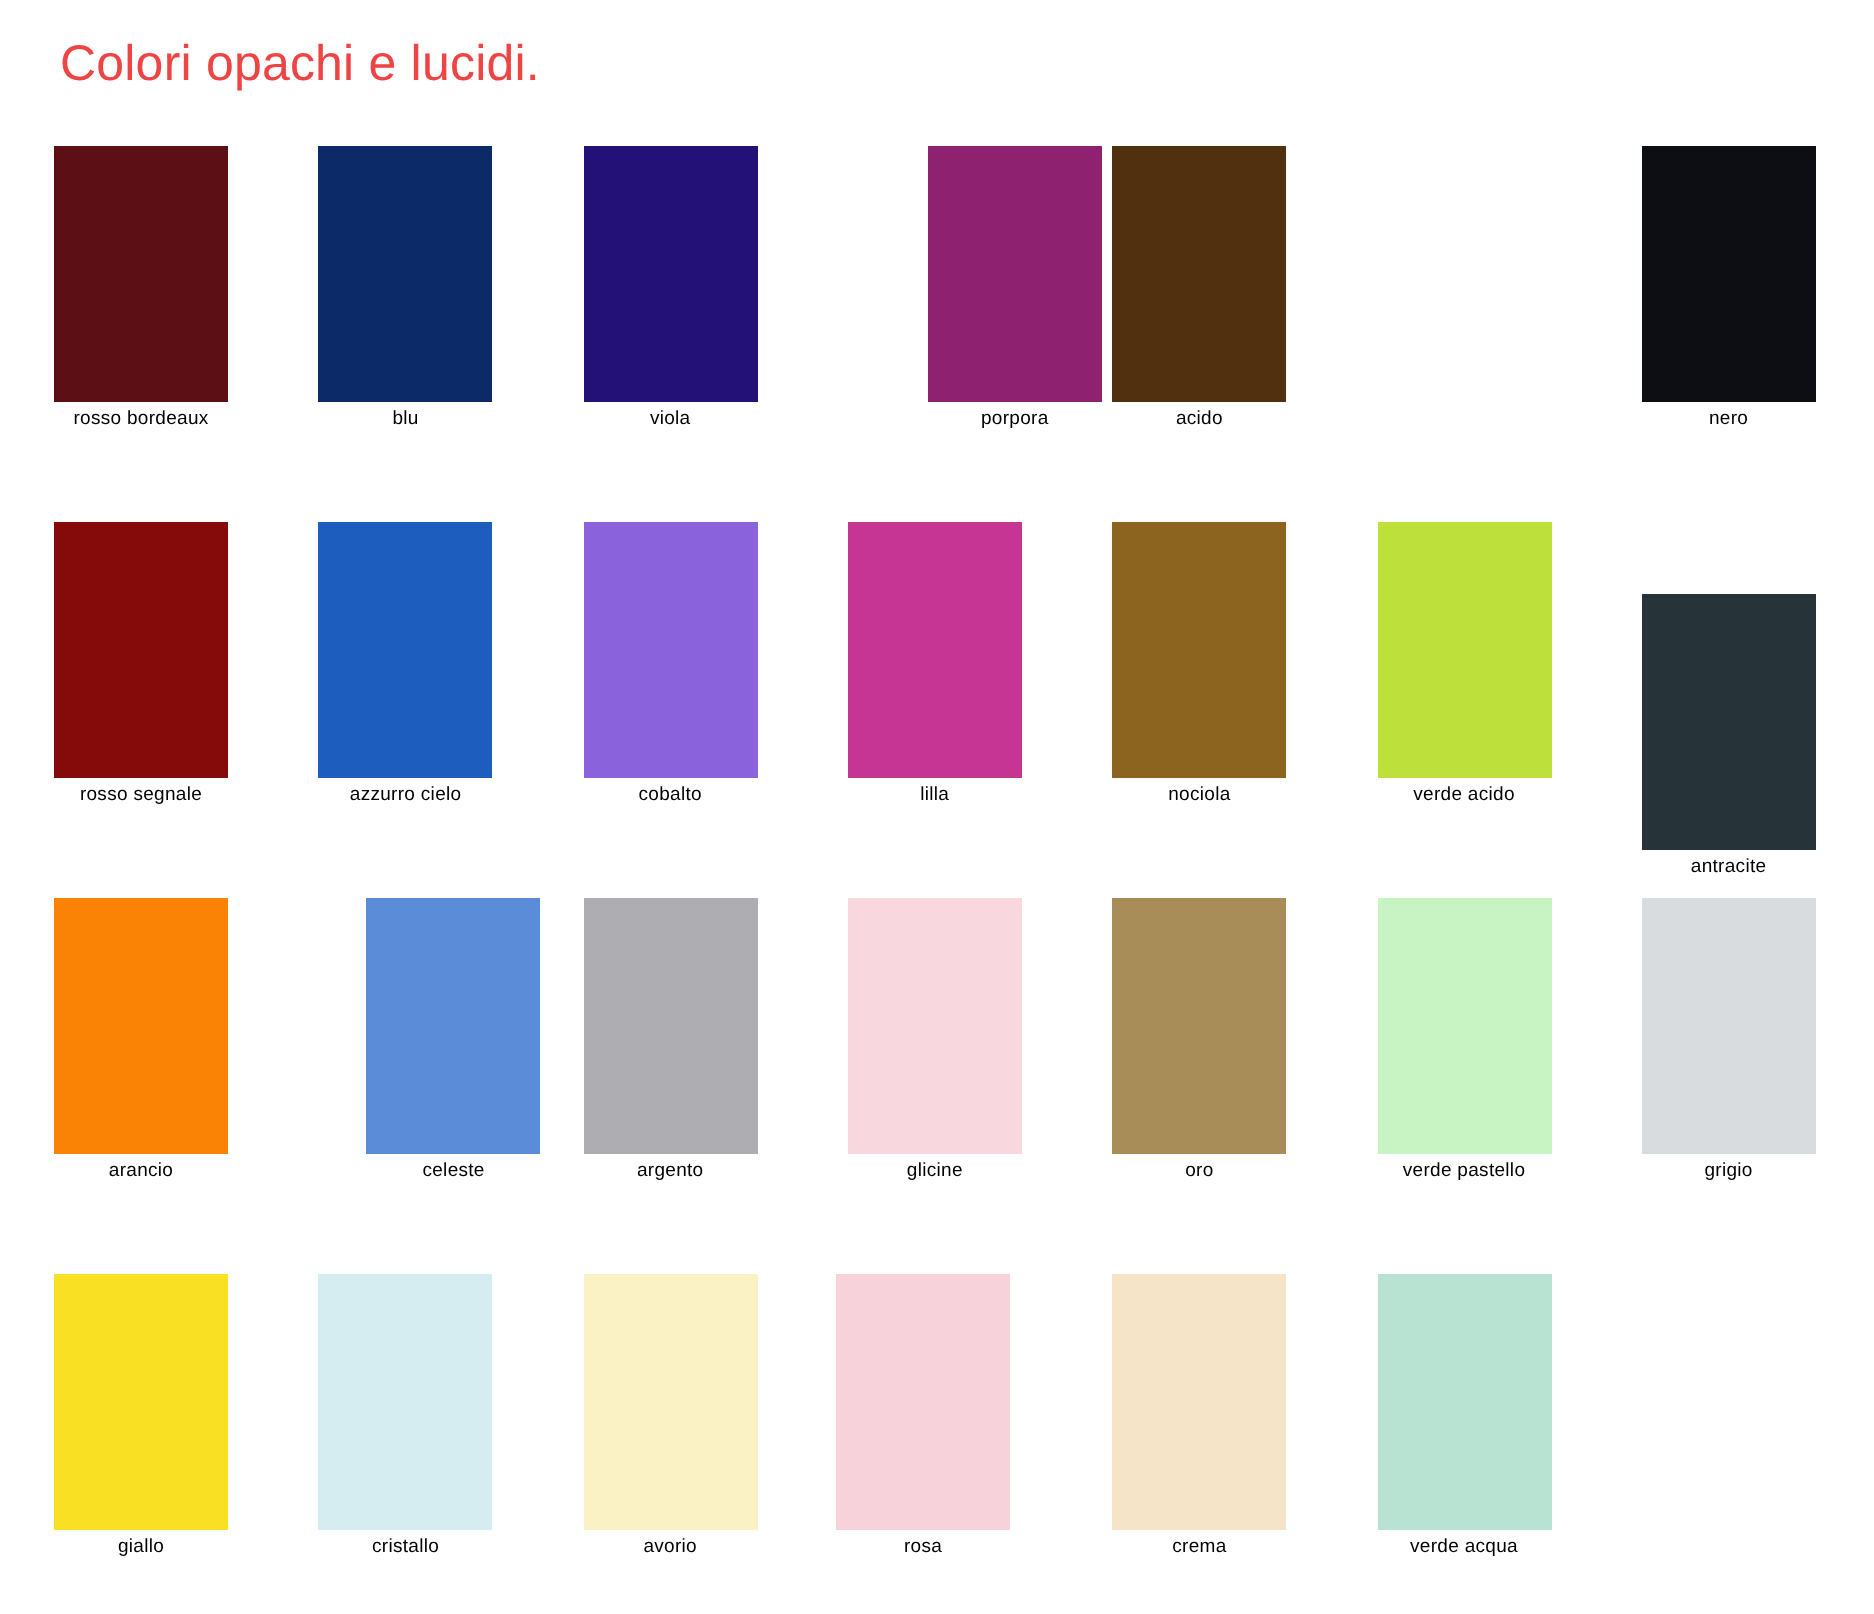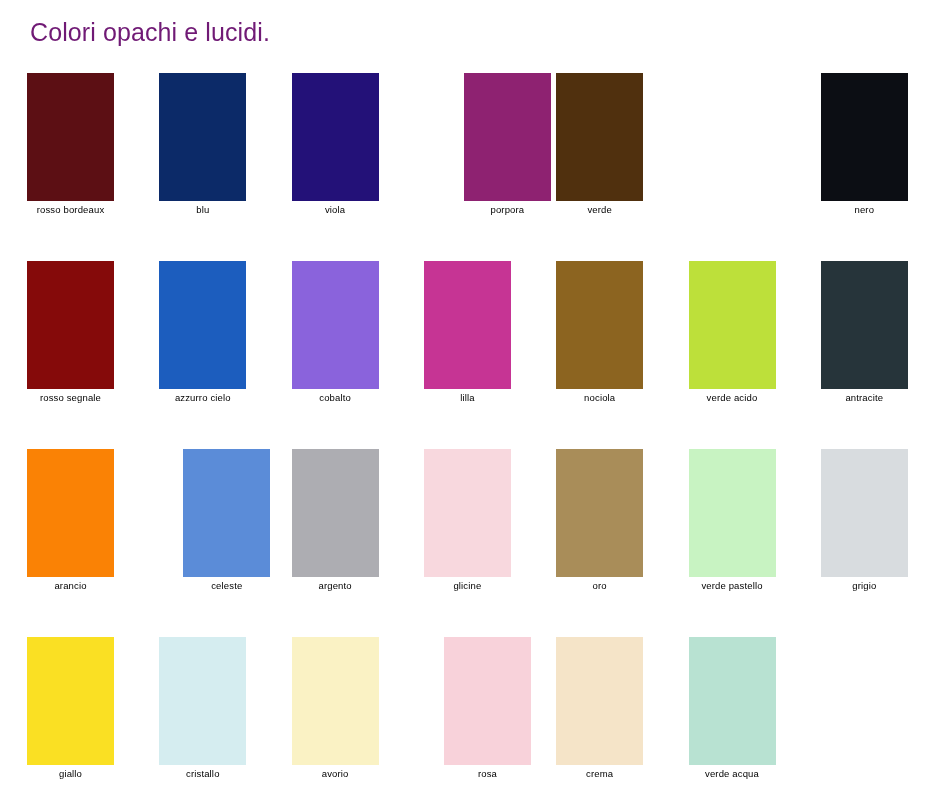--- a/index.html
+++ b/index.html
@@ -68,21 +68,21 @@
   .swatch-label.wide {
     width: 97px;
     margin-left: -5px;
   }
 </style>
 </head>
 <body>
 
 <div class="slide" style="background: rgb(255, 255, 255);">
 
-  <div class="slide-title" style="color: #701a75;">Colori opachi e lucidi.</div>
+  <div class="slide-title" style="color: #ef4444;">Colori opachi e lucidi.</div>
 
   <div class="swatch-grid">
       <div class="swatch-row">
         <div class="swatch-cell" style="left: 0px;">
           <div class="swatch-chip" title="rosso bordeaux" style="background: rgb(92, 15, 20);"></div>
           <div class="swatch-label wide">rosso bordeaux</div>
         </div>
         <div class="swatch-cell" style="left: 132.3px;">
           <div class="swatch-chip" title="blu" style="background: rgb(12, 42, 104);"></div>
           <div class="swatch-label">blu</div>
@@ -90,21 +90,21 @@
         <div class="swatch-cell" style="left: 264.6px;">
           <div class="swatch-chip" title="viola" style="background: rgb(35, 17, 120);"></div>
           <div class="swatch-label">viola</div>
         </div>
         <div class="swatch-cell" style="left: 396.9px; padding-left: 40px;">
           <div class="swatch-chip" title="porpora" style="background: rgb(142, 34, 113);"></div>
           <div class="swatch-label">porpora</div>
         </div>
         <div class="swatch-cell" style="left: 529.2px;">
           <div class="swatch-chip" title="moka" style="background: rgb(80, 48, 14);"></div>
-          <div class="swatch-label">verde</div>
+          <div class="swatch-label">acido</div>
         </div>
         <div class="swatch-cell" style="left: 793.8px;">
           <div class="swatch-chip" title="nero" style="background: rgb(12, 14, 20);"></div>
           <div class="swatch-label">nero</div>
         </div>
       </div>
       <div class="swatch-row">
         <div class="swatch-cell" style="left: 0px;">
           <div class="swatch-chip" title="rosso segnale" style="background: rgb(133, 10, 10);"></div>
           <div class="swatch-label">rosso segnale</div>
@@ -122,21 +122,21 @@
           <div class="swatch-label">lilla</div>
         </div>
         <div class="swatch-cell" style="left: 529.2px;">
           <div class="swatch-chip" title="nociola" style="background: rgb(140, 100, 32);"></div>
           <div class="swatch-label">nociola</div>
         </div>
         <div class="swatch-cell" style="left: 661.5px;">
           <div class="swatch-chip" title="verde acido" style="background: rgb(189, 224, 58);"></div>
           <div class="swatch-label">verde acido</div>
         </div>
-        <div class="swatch-cell" style="left: 793.8px;">
+        <div class="swatch-cell" style="left: 793.8px; margin-top: 36px;">
           <div class="swatch-chip" title="antracite" style="background: rgb(38, 52, 58);"></div>
           <div class="swatch-label">antracite</div>
         </div>
       </div>
       <div class="swatch-row">
         <div class="swatch-cell" style="left: 0px;">
           <div class="swatch-chip" title="arancio" style="background: rgb(250, 130, 5);"></div>
           <div class="swatch-label">arancio</div>
         </div>
         <div class="swatch-cell" style="left: 132.3px; padding-left: 24px;">
@@ -170,21 +170,21 @@
           <div class="swatch-label">giallo</div>
         </div>
         <div class="swatch-cell" style="left: 132.3px;">
           <div class="swatch-chip" title="cristallo" style="background: rgb(213, 237, 240);"></div>
           <div class="swatch-label">cristallo</div>
         </div>
         <div class="swatch-cell" style="left: 264.6px;">
           <div class="swatch-chip" title="avorio" style="background: rgb(250, 242, 196);"></div>
           <div class="swatch-label">avorio</div>
         </div>
-        <div class="swatch-cell" style="left: 417px;">
+        <div class="swatch-cell" style="left: 391px;">
           <div class="swatch-chip" title="rosa" style="background: rgb(248, 210, 218);"></div>
           <div class="swatch-label">rosa</div>
         </div>
         <div class="swatch-cell" style="left: 529.2px;">
           <div class="swatch-chip" title="crema" style="background: rgb(245, 228, 200);"></div>
           <div class="swatch-label">crema</div>
         </div>
         <div class="swatch-cell" style="left: 661.5px;">
           <div class="swatch-chip" title="verde acqua" style="background: rgb(184, 226, 210);"></div>
           <div class="swatch-label wide">verde acqua</div>

